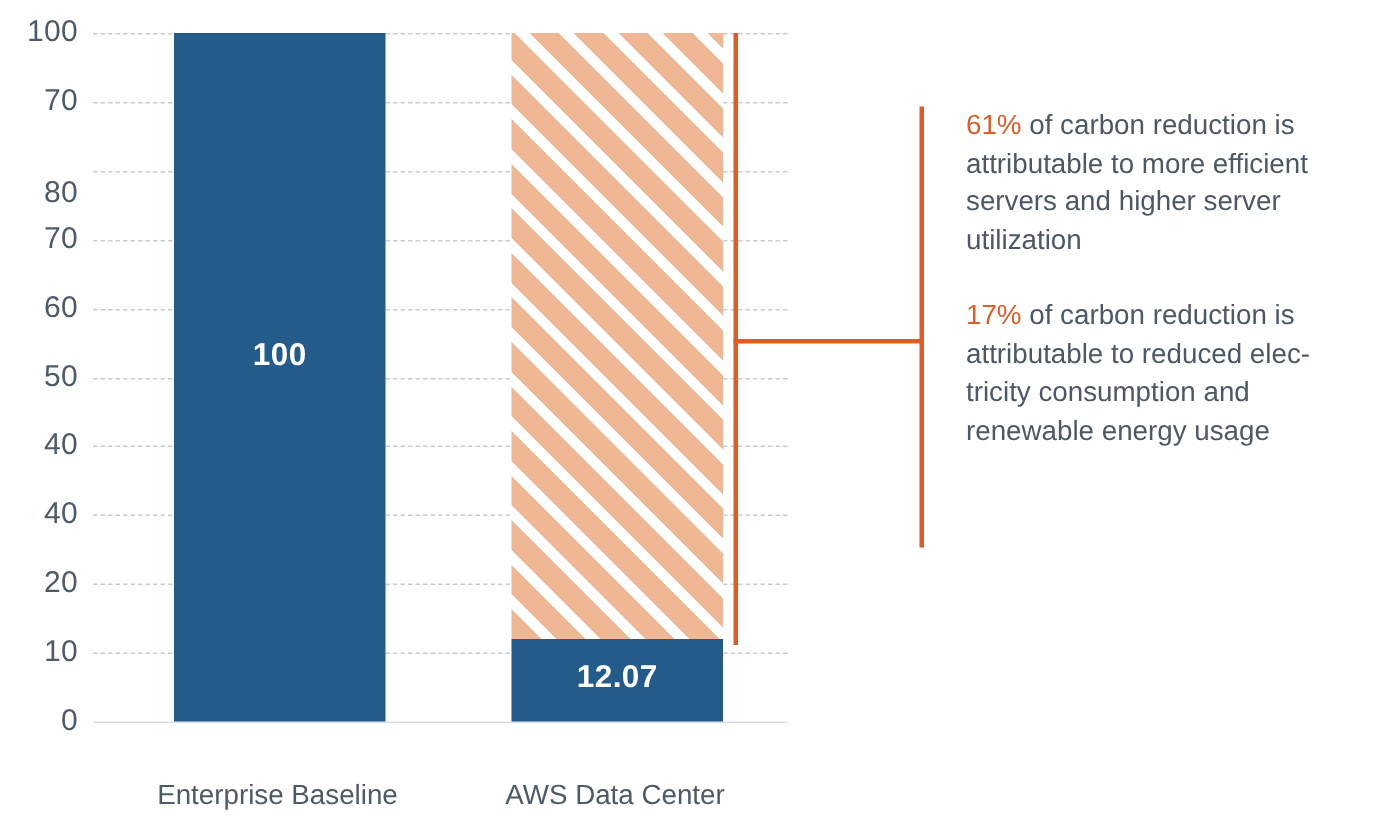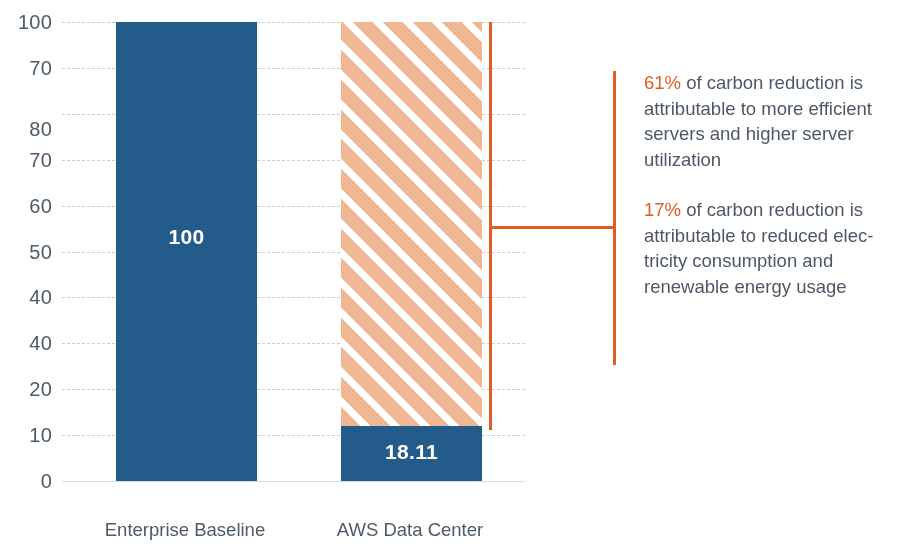--- a/index.html
+++ b/index.html
@@ -183,21 +183,21 @@
     <div class="gridline" style="top:413.1px"></div>
     <div class="gridline baseline" style="top:459px"></div>
 
     <div class="bar bar-solid" style="left:54px; width:141px; height:459px;">
       <div class="bar-value" style="top:203px">100</div>
     </div>
 
     <div class="bar bar-hatch" style="left:279px; width:141px; height:403.6px; bottom:55.4px;"></div>
 
     <div class="bar bar-solid" style="left:279px; width:141px; height:55.4px;">
-      <div class="bar-value" style="top:14px">18.11</div>
+      <div class="bar-value" style="top:14px">12.07</div>
     </div>
 
   </div>
 
   <div class="v-line-left"></div>
   <div class="h-line"></div>
   <div class="v-line-right"></div>
 
   <div class="notes">
     <div class="note">

